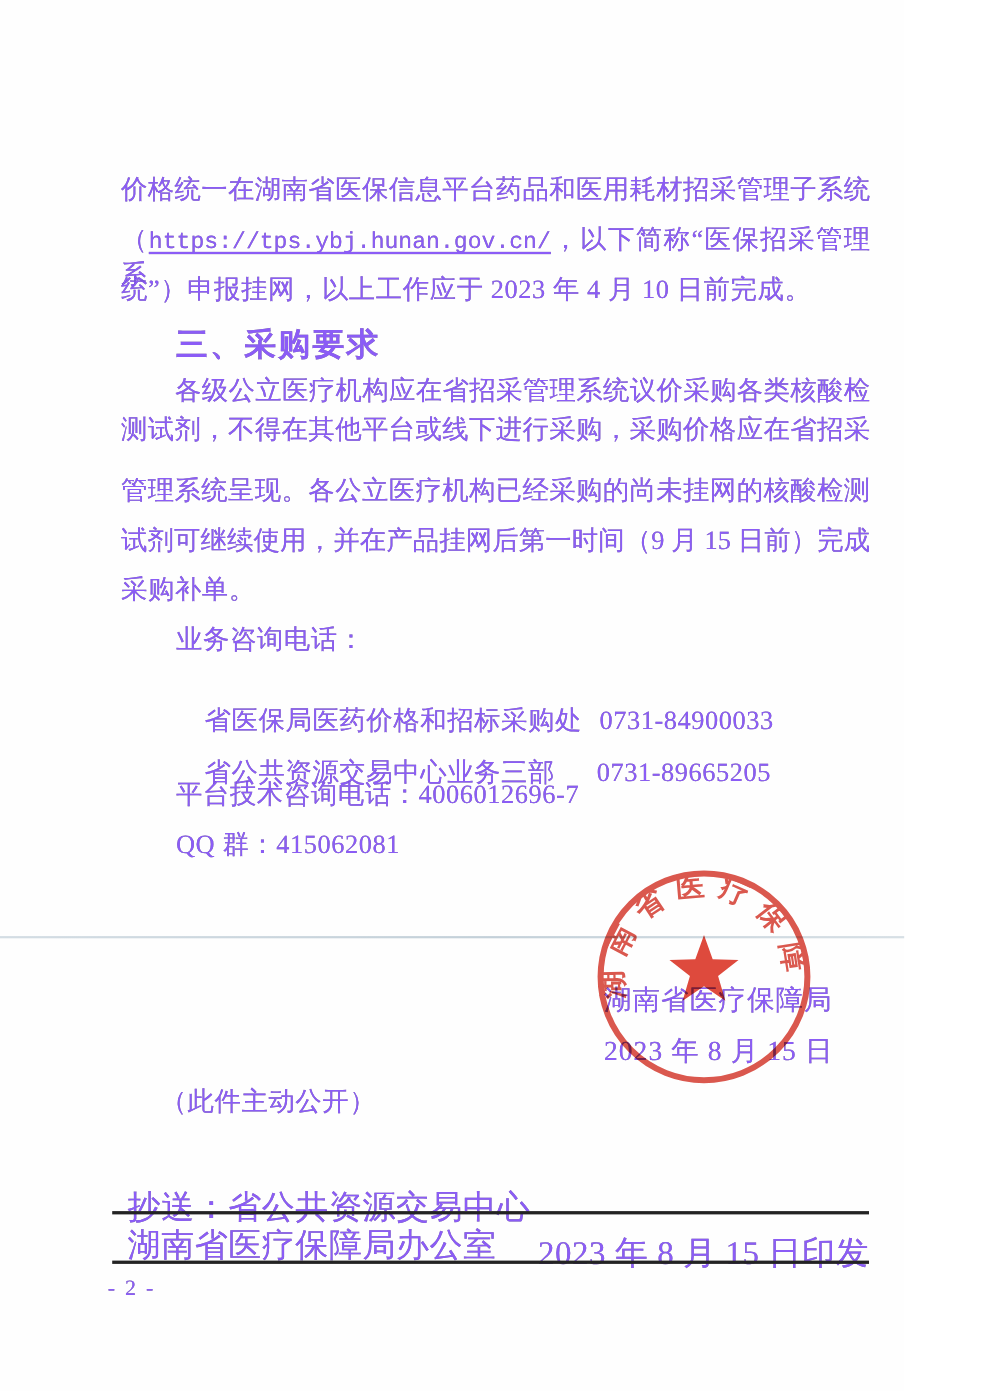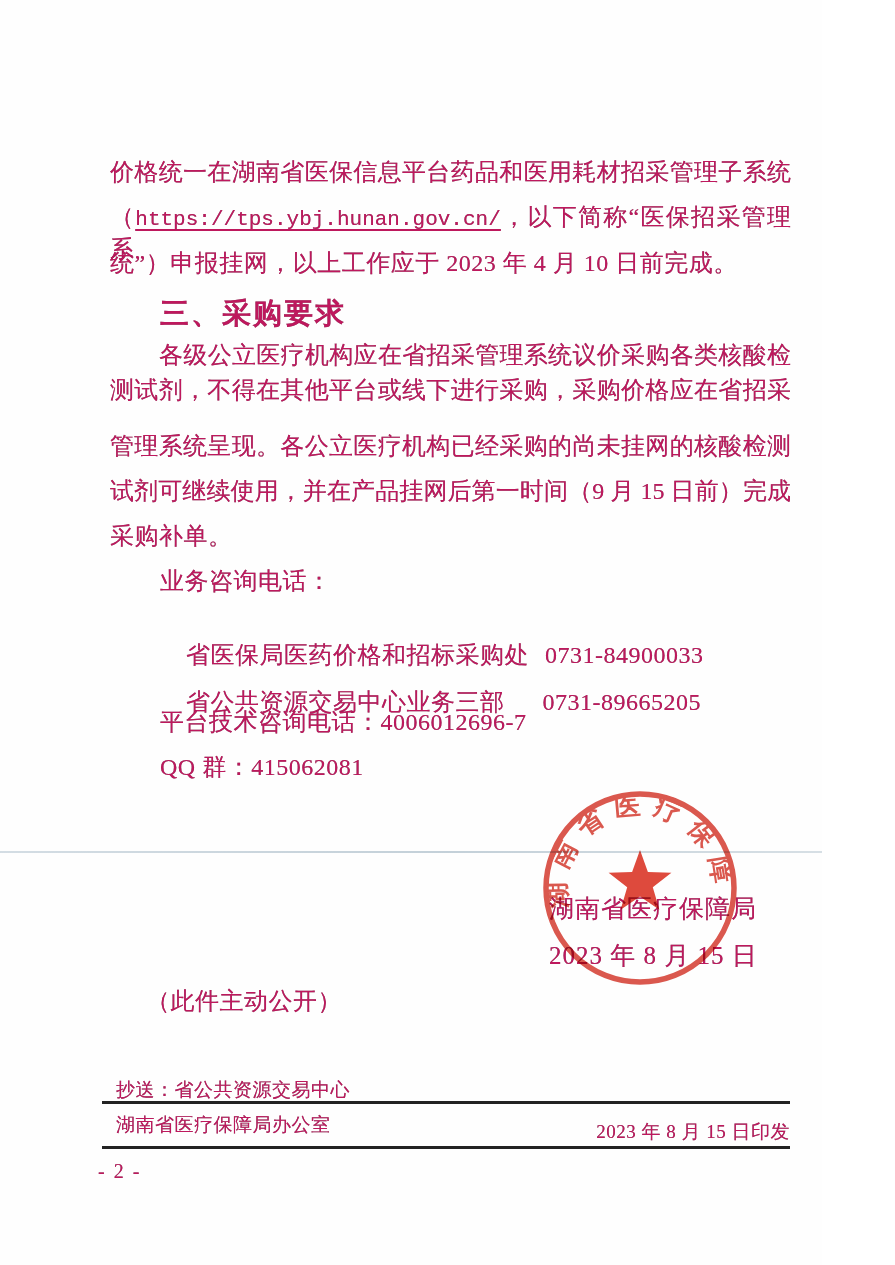--- a/index.html
+++ b/index.html
@@ -1,39 +1,39 @@
 <!DOCTYPE html>
 <html><head>
 <meta charset="utf-8">
 <style>
   html,body { margin:0; padding:0; background:#ffffff; }
   .page {
     position:relative; width:822px; height:1265px; background:#fefefe;
-    font-family:"Liberation Serif","DejaVu Serif",serif; color:#be185d;
+    font-family:"Liberation Serif","DejaVu Serif",serif; color:#8b5cf6;
     overflow:hidden;
   }
   .txt { position:absolute; font-size:24px; letter-spacing:.5px; white-space:pre;
          text-shadow:0 0 .5px rgba(30,30,30,.55); }
   
   .jline { position:absolute; left:110px; width:681px; font-size:24px;
            text-align:justify; text-align-last:justify;
            text-shadow:0 0 .5px rgba(30,30,30,.55); }
   .indent { text-indent:49px; }
   .heading { font-family:"Liberation Sans","DejaVu Sans",sans-serif;
              font-weight:700; font-size:29px; letter-spacing:2px; }
   .url { font-family:"Liberation Mono","DejaVu Sans Mono",monospace;
          font-size:21px; text-decoration:underline; text-underline-offset:4px;
          letter-spacing:0; }
   .phone-gap  { margin-left:16px; }
   .phone-gap-wide { margin-left:38px;text-align:right; }
   .hairline { position:absolute; left:0; top:851px; width:895px; height:2px;
               background:linear-gradient(to right,#ccd7df,#b9c8d2,#d4dde3); opacity:.85; }
   .rule { position:absolute; left:102px; width:688px; height:2.5px; background:#232323; }
   .sig { font-size:25px; letter-spacing:1px; }
-  .footer-txt { font-size:19px; }
+  .footer-txt { font-size:30px; }
   .print-date { left:470px; width:320px; text-align:right; white-space:pre; }
   .page-num { font-size:20px; letter-spacing:2px; }
   .seal { position:absolute; left:537px; top:785px; width:206px; height:206px;
           mix-blend-mode:multiply; opacity:.92; filter:blur(.4px); }
   .seal-arc-text { font-family:"Liberation Serif","DejaVu Serif",serif;
                    font-weight:700; font-size:26px; letter-spacing:11px; }
 </style>
 </head>
 <body>
 

